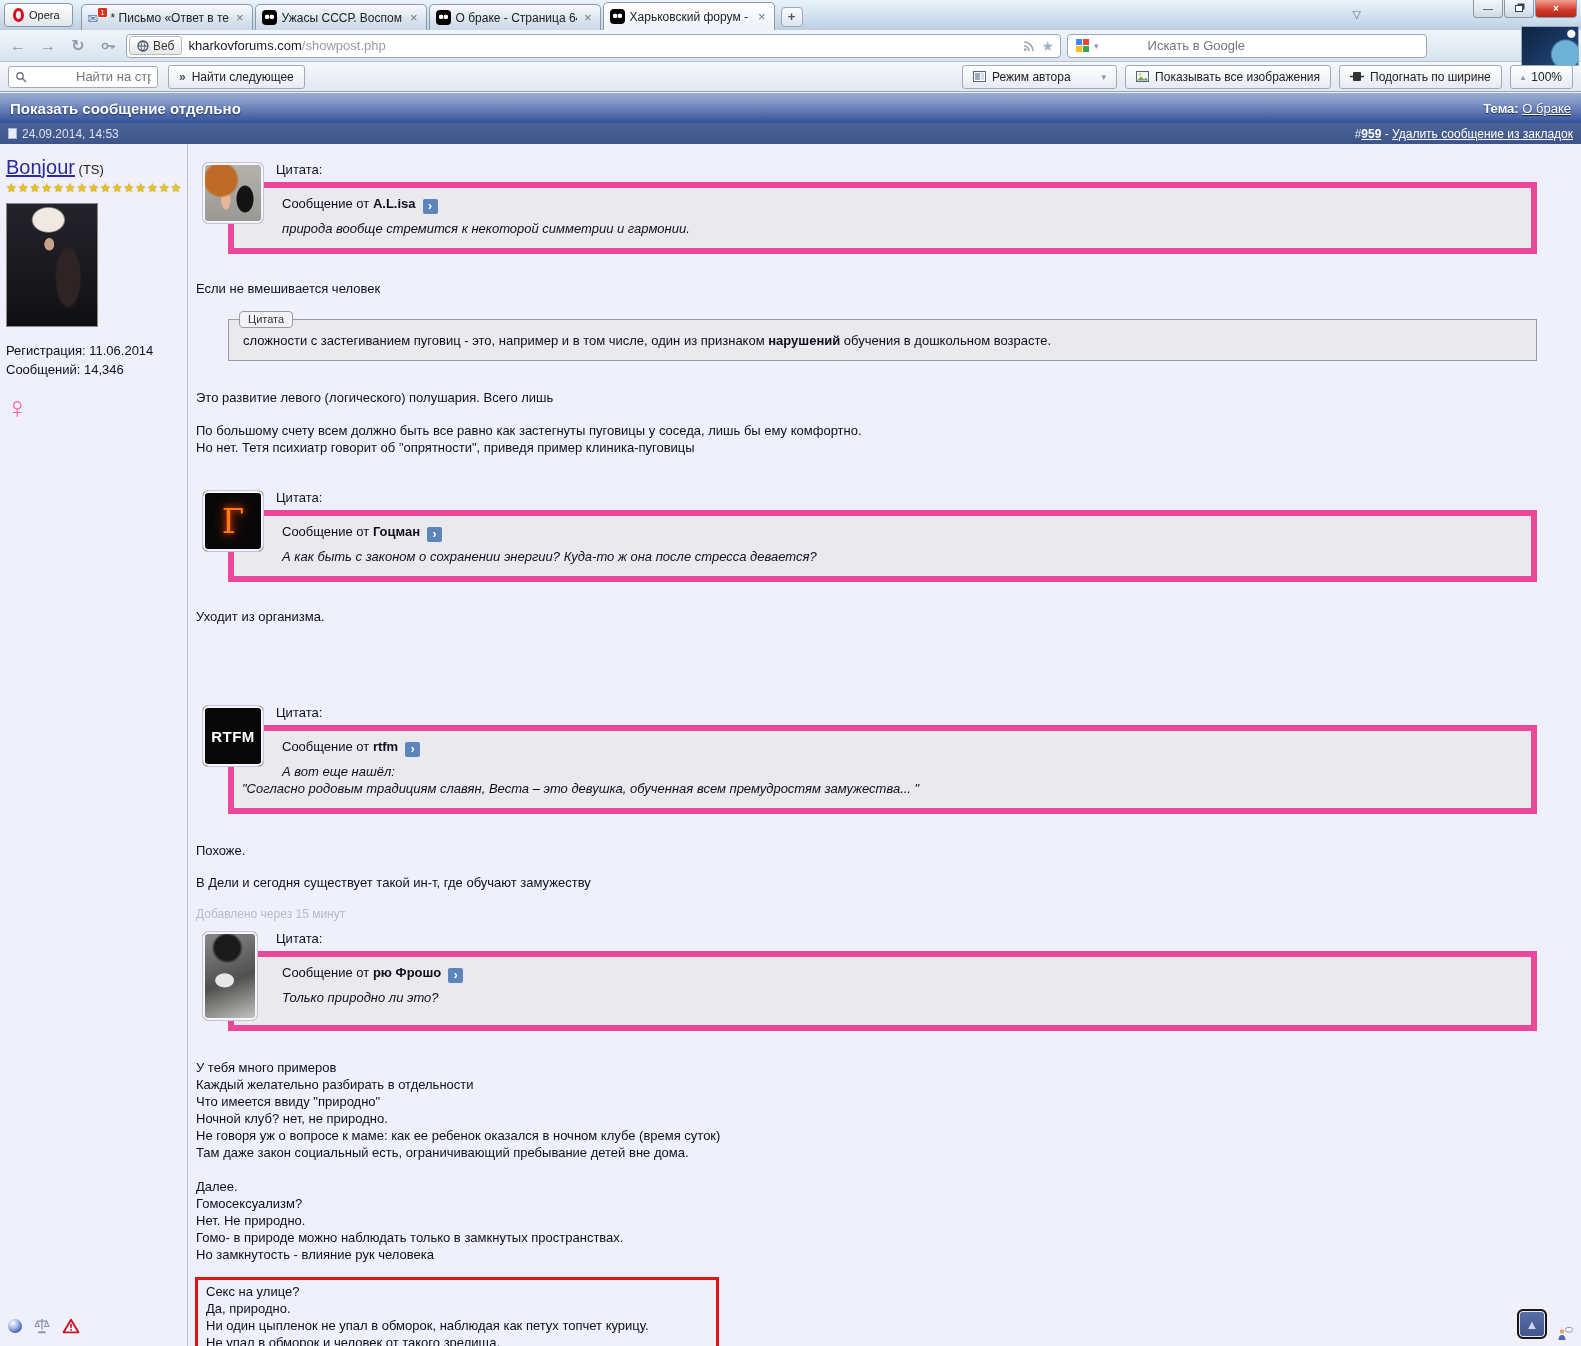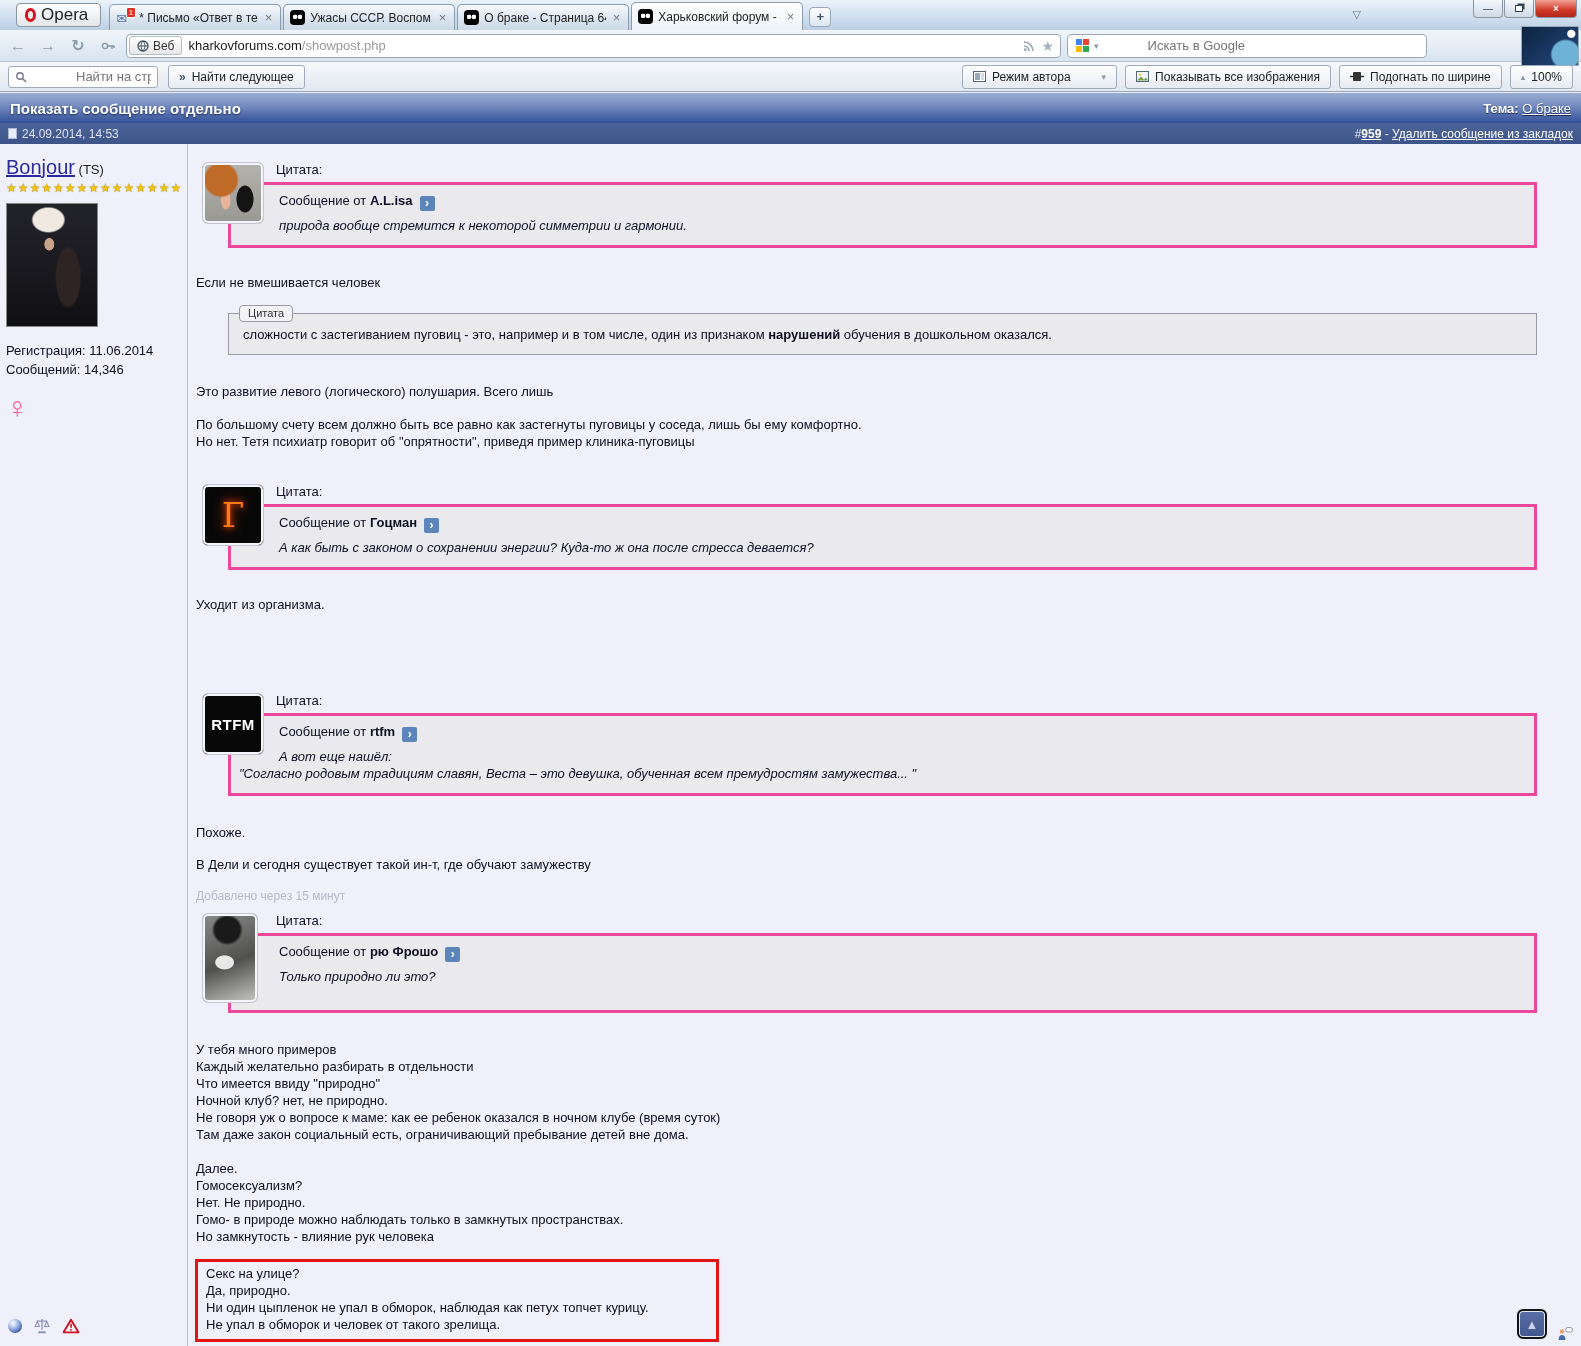--- a/index.html
+++ b/index.html
@@ -4,23 +4,23 @@
 <style>
   * { margin:0; padding:0; box-sizing:border-box; }
   html,body { width:1581px; height:1346px; overflow:hidden; }
   body { font-family:"Liberation Sans","DejaVu Sans",sans-serif; font-size:13px; color:#0e0e20;
          background:#f0f0fa; position:relative; }
 
   
   .browser { position:relative; }
   .tabbar { height:30px; background:linear-gradient(180deg,#eaf3fa,#c9dbec 70%,#bccfe2);
             display:flex; align-items:flex-end; padding-left:4px; position:relative; }
-  .opera-btn { height:24px; margin:0 8px 3px 12px; padding:0 12px 0 8px; display:flex; align-items:center; gap:5px;
+  .opera-btn { height:24px; margin:0 8px 3px 0; padding:0 12px 0 8px; display:flex; align-items:center; gap:5px;
                background:linear-gradient(#ffffff,#e2e6ea); border:1px solid #8a96a2; border-radius:4px;
-               font-size:17px; color:#222; }
+               font-size:11px; color:#222; }
   .opera-logo { width:11px; height:14px; border:3px solid #d6121c; border-radius:50%; }
   .tab { width:172px; height:26px; display:flex; align-items:center; gap:5px; padding:0 6px;
          background:linear-gradient(#f6fafd,#d9e3ee 60%,#cbd8e6); border:1px solid #8d9cab; border-bottom:none;
          border-radius:5px 5px 0 0; margin-right:2px; font-size:12px; color:#222; overflow:hidden; }
   .tab.active { background:linear-gradient(#ffffff,#eef3f9); height:28px; }
   .tab-label { flex:1; white-space:nowrap; overflow:hidden; }
   .tab-close { color:#777; font-size:13px; padding:0 2px; }
   .mail-wrap { position:relative; width:18px; height:14px; }
   .mail-ic { font-size:13px; color:#5577aa; }
   .mail-badge { position:absolute; top:-4px; right:-2px; background:#e03020; color:#fff; font-size:8px;
@@ -119,21 +119,21 @@
               linear-gradient(#b4b2ac,#9a9892); }
   .av-dark { background:#080808; display:flex; align-items:center; justify-content:center; }
   .av-fire-glyph { color:#ff7a10; font-size:34px; font-family:"DejaVu Serif",serif;
                    text-shadow:0 0 6px #ff4400, 0 0 14px #c03000; }
   .av-rtfm-glyph { color:#fff; font-weight:bold; font-size:15px; letter-spacing:0.5px; }
   .av-frosho { width:56px; height:90px;
                background:radial-gradient(circle at 45% 18%, #1a1a1a 0 16%, rgba(0,0,0,0) 20%),
                           radial-gradient(ellipse 16px 12px at 40% 55%, #e8e8e8 0 55%, rgba(0,0,0,0) 62%),
                           linear-gradient(160deg,#8a8a8a,#50504f 55%,#c8c8c6); }
   .qlabel { margin-left:80px; padding:3px 0 4px; }
-  .qbox { margin-left:32px; border:3px solid #ec4899; background:#e9e9ee; padding:7px 14px 11px 48px; min-height:50px; }
+  .qbox { margin-left:32px; border:6px solid #ec4899; background:#e9e9ee; padding:7px 14px 11px 48px; min-height:50px; }
   .qbox-tall { min-height:80px; }
   .qhead { margin-bottom:6px; }
   .qarrow { display:inline-block; width:15px; height:15px; margin-left:7px; background:#5c86bb; color:#fff;
             font-weight:bold; text-align:center; line-height:14px; font-size:12px; border-radius:2px;
             vertical-align:-2px; }
   .qtext.italic { font-style:italic; }
   .outdent { margin-left:-40px; }
 
   .qfieldset { position:relative; margin-left:32px; border:1px solid #9a9aa4; background:#e9e9ee;
                padding:12px 14px 11px; }
@@ -321,21 +321,21 @@
       <div class="qbox">
         <div class="qhead"><span>Сообщение от</span> <b>A.L.isa</b><span class="qarrow">›</span></div>
         <div class="qtext italic">природа вообще стремится к некоторой симметрии и гармонии.</div>
       </div>
     </div>
 
     <div class="mt-p1">Если не вмешивается человек</div>
 
     <div class="qfieldset mt-fs">
       <span class="legend">Цитата</span>
-      <div class="qtext"><span>сложности с застегиванием пуговиц - это, например и в том числе, один из признаком </span><b>нарушений</b><span> обучения в дошкольном оказался.</span></div>
+      <div class="qtext"><span>сложности с застегиванием пуговиц - это, например и в том числе, один из признаком </span><b>нарушений</b><span> обучения в дошкольном возрасте.</span></div>
     </div>
 
     <div class="mt-p2">Это развитие левого (логического) полушария. Всего лишь</div>
     <div class="mt-p3 prewrap">По большому счету всем должно быть все равно как застегнуты пуговицы у соседа, лишь бы ему комфортно.
 Но нет. Тетя психиатр говорит об "опрятности", приведя пример клиника-пуговицы</div>
 
     <div class="quote mt-qg">
       <div class="qavatar av-dark">
           <span class="av-fire-glyph">Г</span>
         </div>

